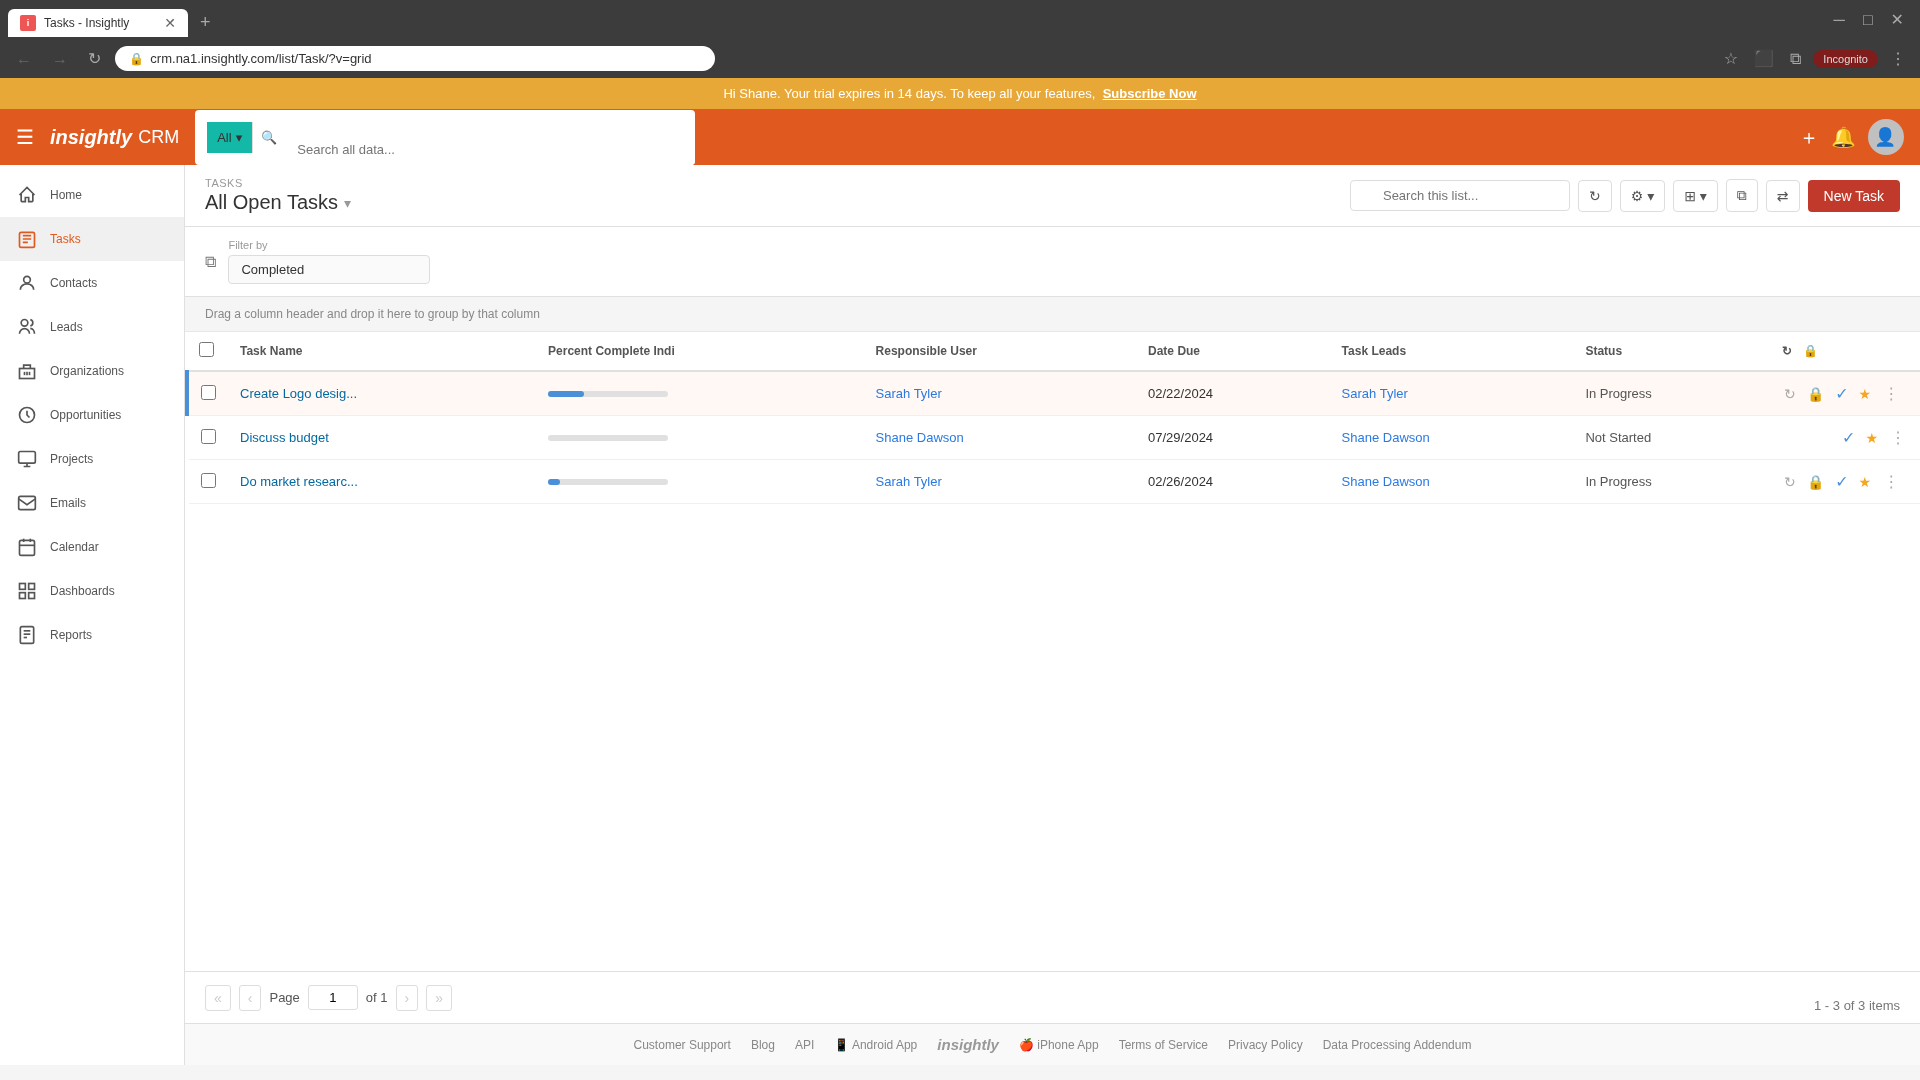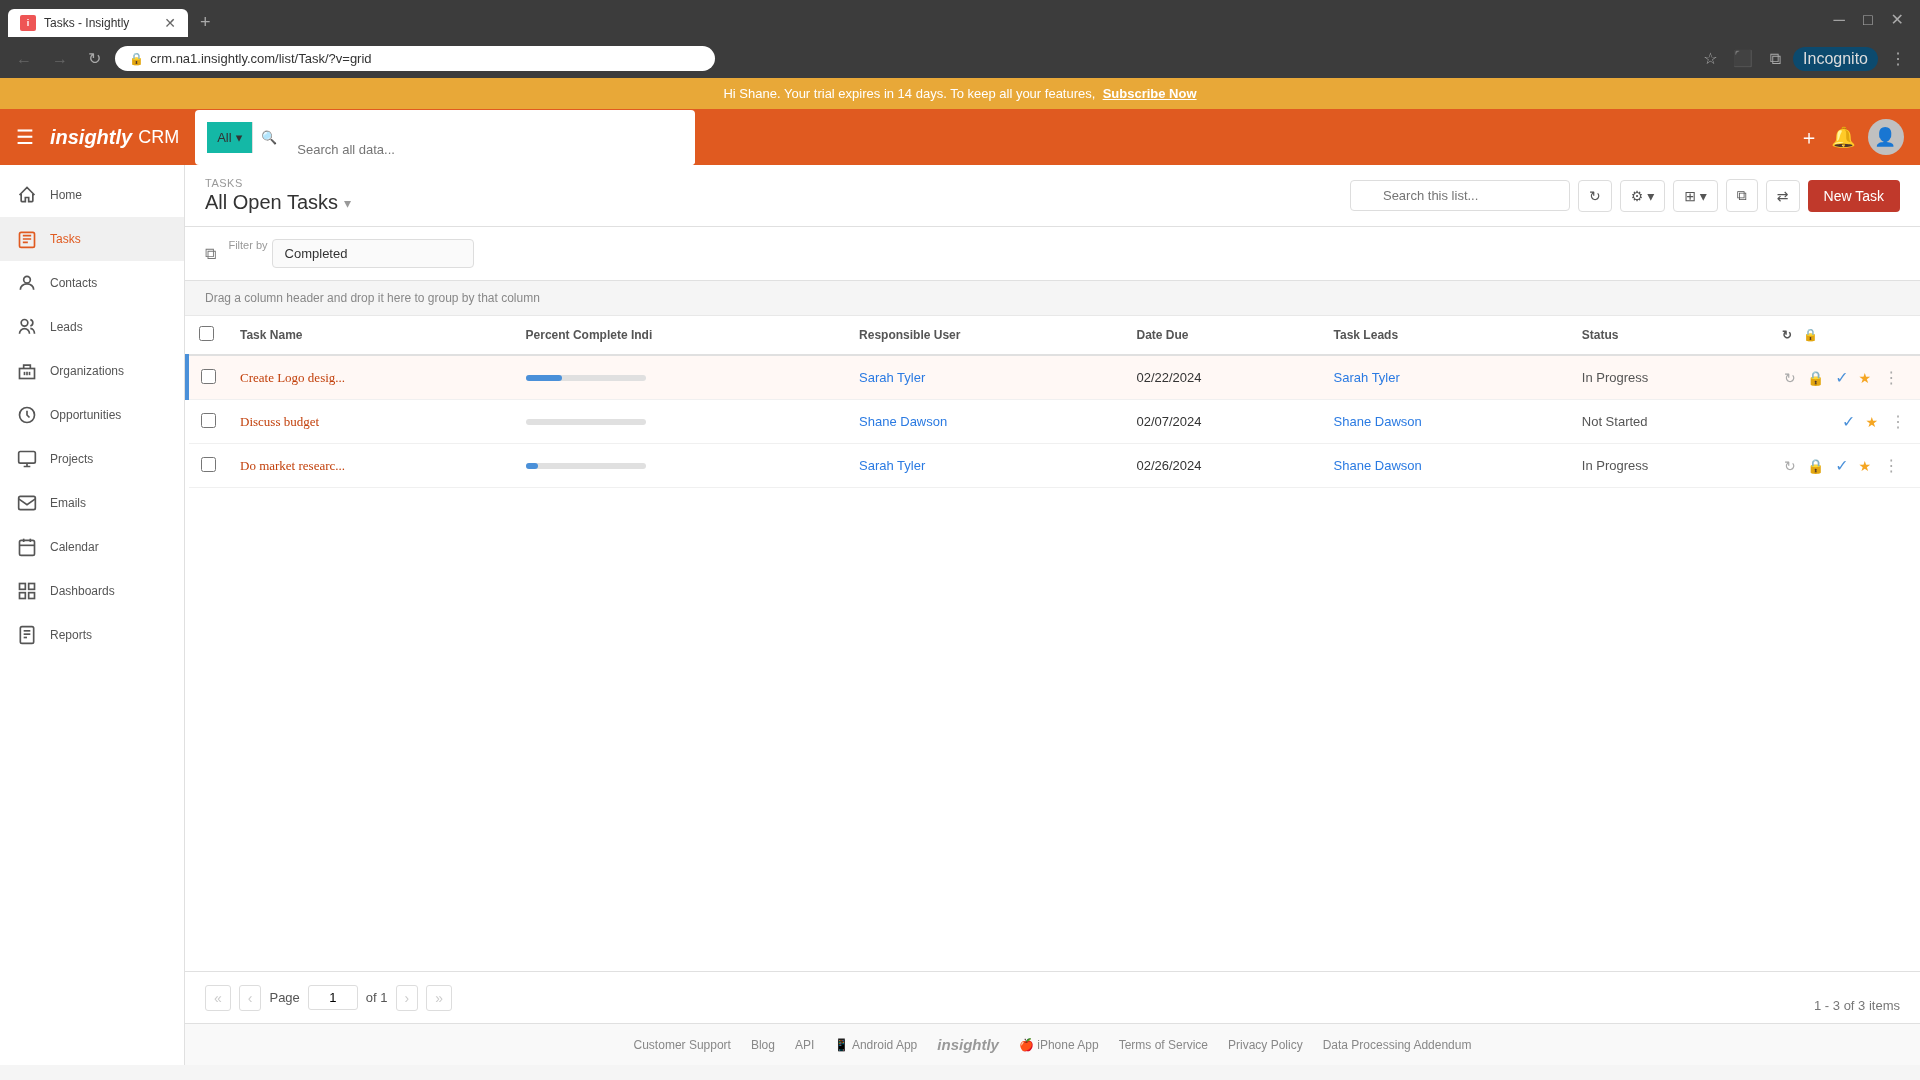--- a/index.html
+++ b/index.html
@@ -17,21 +17,21 @@
     .window-control { background: none; border: none; color: #aaa; font-size: 16px; cursor: pointer; padding: 4px 8px; }
 
     .browser-toolbar { background: #3c3c3c; padding: 6px 10px; display: flex; align-items: center; gap: 8px; }
     .nav-btn { background: none; border: none; color: #aaa; font-size: 16px; cursor: pointer; padding: 4px 6px; }
     .nav-btn.disabled { color: #666; }
     .address-bar { flex: 1; background: #fff; border-radius: 20px; padding: 5px 14px; font-size: 13px; display: flex; align-items: center; gap: 6px; max-width: 600px; }
     .address-bar .lock-icon { color: #666; font-size: 12px; }
     .address-bar span { color: #333; }
     .toolbar-right { display: flex; align-items: center; gap: 8px; margin-left: auto; }
     .toolbar-icon-btn { background: none; border: none; color: #aaa; font-size: 16px; cursor: pointer; padding: 4px; }
-    .incognito-badge { background: #0c4a6e; color: #ddd; border-radius: 12px; padding: 3px 10px; font-size: 16px; }
+    .incognito-badge { background: #7f1d1d; color: #ddd; border-radius: 12px; padding: 3px 10px; font-size: 11px; }
 
     
     .trial-banner { background: #e8a838; color: white; text-align: center; padding: 8px; font-size: 13px; }
     .trial-banner a { color: white; font-weight: bold; }
 
     
     .app-header { background: #e05a20; display: flex; align-items: center; padding: 0 16px; height: 56px; gap: 16px; }
     .hamburger { color: white; font-size: 20px; cursor: pointer; background: none; border: none; }
     .logo-area { display: flex; align-items: center; gap: 6px; color: white; }
     .logo-img { font-style: italic; font-size: 20px; font-weight: bold; color: white; }
@@ -68,36 +68,36 @@
     .search-list-wrap { position: relative; }
     .search-list-icon { position: absolute; left: 10px; top: 50%; transform: translateY(-50%); color: #aaa; }
     .icon-btn { background: #fff; border: 1px solid #ddd; border-radius: 4px; padding: 7px 10px; cursor: pointer; color: #555; font-size: 14px; display: flex; align-items: center; gap: 4px; }
     .new-task-btn { background: #c0392b; color: white; border: none; border-radius: 4px; padding: 8px 16px; font-size: 14px; cursor: pointer; font-weight: 500; }
 
     
     .list-filters { background: #fff; border-bottom: 1px solid #e0e0e0; padding: 12px 20px; }
     .list-filters-title { font-size: 12px; color: #777; margin-bottom: 10px; text-transform: uppercase; letter-spacing: 0.5px; }
     .filter-row { display: flex; align-items: center; gap: 12px; }
     .filter-icon { color: #777; font-size: 16px; }
-    .filter-field { display: flex; flex-direction: row; gap: 4px; }
+    .filter-field { display: flex; flex-direction: column; gap: 4px; }
     .filter-field label { font-size: 11px; color: #999; }
     .filter-input { border: 1px solid #ddd; border-radius: 4px; padding: 6px 12px; font-size: 13px; background: #fafafa; color: #333; }
 
     
     .group-header { padding: 10px 20px; background: #f5f5f5; font-size: 12px; color: #888; border-bottom: 1px solid #e8e8e8; }
 
     
     .tasks-table { flex: 1; overflow: auto; background: #fff; }
     .tasks-table table { width: 100%; border-collapse: collapse; }
     .tasks-table th { padding: 10px 12px; text-align: left; font-size: 12px; font-weight: 600; color: #555; border-bottom: 2px solid #e0e0e0; background: #fff; white-space: nowrap; }
     .tasks-table td { padding: 10px 12px; border-bottom: 1px solid #f0f0f0; font-size: 13px; vertical-align: middle; }
     .tasks-table tr.selected td { background: #fff8f5; }
     .checkbox-cell { width: 30px; }
     input[type="checkbox"] { width: 15px; height: 15px; cursor: pointer; }
-    .task-link { color: #c2410c; text-decoration: none; font-family: Liberation Serif, serif; }
+    .task-link { color: #0369a1; text-decoration: none; }
     .user-link { color: #2a7ae2; text-decoration: none; }
     .progress-bar-container { width: 120px; height: 6px; background: #e0e0e0; border-radius: 3px; }
     .progress-bar { height: 100%; border-radius: 3px; background: #4a90d9; }
     .status-text { color: #555; }
     .row-actions { display: flex; align-items: center; gap: 8px; }
     .row-action-btn { background: none; border: none; cursor: pointer; color: #aaa; font-size: 14px; padding: 2px; }
     .row-action-btn.star-active { color: #f5a623; }
     .check-btn { background: none; border: none; cursor: pointer; color: #aaa; font-size: 16px; }
     .check-btn.done { color: #4a90d9; }
     .more-btn { color: #aaa; font-size: 16px; cursor: pointer; }
@@ -389,21 +389,21 @@
       </td>
       <td>
         <div class="progress-bar-container">
           <div class="progress-bar" style="width: 0%"></div>
         </div>
       </td>
       <td>
         <a href="#" class="user-link">Shane Dawson</a>
       </td>
       <td>
-        <span>02/07/2024</span>
+        <span>07/29/2024</span>
       </td>
       <td>
         <a href="#" class="user-link">Shane Dawson</a>
       </td>
       <td class="status-text">
         <span>Not Started</span>
       </td>
       <td>
         <div class="row-actions">
           <span style="width:22px;display:inline-block"></span>

